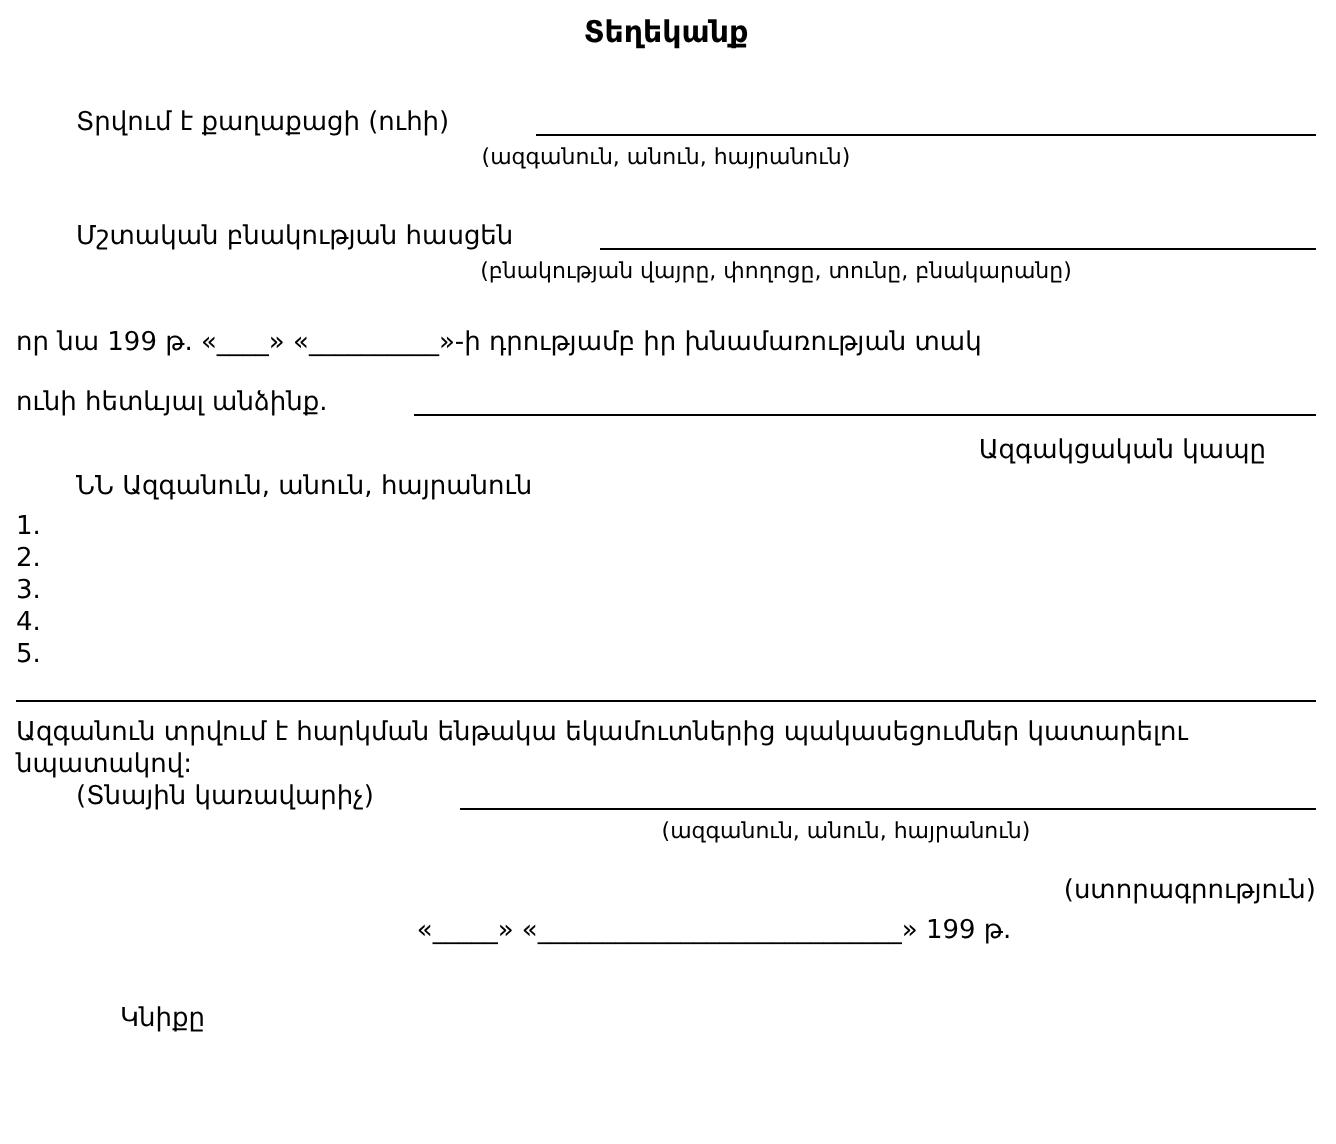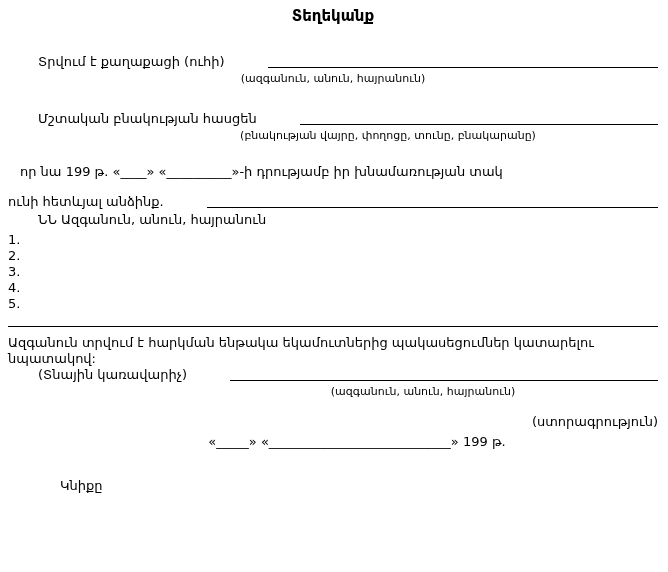--- a/index.html
+++ b/index.html
@@ -33,21 +33,21 @@
     font-size: 11px;
     line-height: 13px;
     text-align: center;
   }
   .hint-center { margin-top: 2px; }
   .hint-right { margin-top: 2px; margin-left: 110px; }
   .hint-under { margin-top: 2px; margin-left: 180px; }
   .indent1 { margin-left: 30px; }
   .mt-recipient { margin-top: 30px; }
   .mt-address { margin-top: 26px; }
-  .mt-statement { margin-top: 22px; margin-left: 12px; }
+  .mt-statement { margin-top: 22px; }
   .mt-dependents { margin-top: 14px; }
   .relation-header {
     text-align: right;
     padding-right: 25px;
     margin-top: 8px;
   }
   .names-header { margin-left: 30px; margin-top: 2px; }
   .list { margin-top: 4px; }
   .list-item { line-height: 16px; }
   .hr {
@@ -81,20 +81,21 @@
   </div>
   <div class="hint hint-right">(բնակության վայրը, փողոցը, տունը, բնակարանը)</div>
 
   <div class="mt-statement">որ նա 199 թ. «____»  «__________»-ի դրությամբ իր խնամառության տակ</div>
 
   <div class="row mt-dependents">
     <span>ունի հետևյալ անձինք.</span>
     <span class="fill"></span>
   </div>
 
+  <div class="relation-header">Ազգակցական կապը</div>
   <div class="names-header">ՆՆ Ազգանուն, անուն, հայրանուն</div>
 
   <div class="list">
     <div class="list-item">1.</div>
     <div class="list-item">2.</div>
     <div class="list-item">3.</div>
     <div class="list-item">4.</div>
     <div class="list-item">5.</div>
   </div>
 

